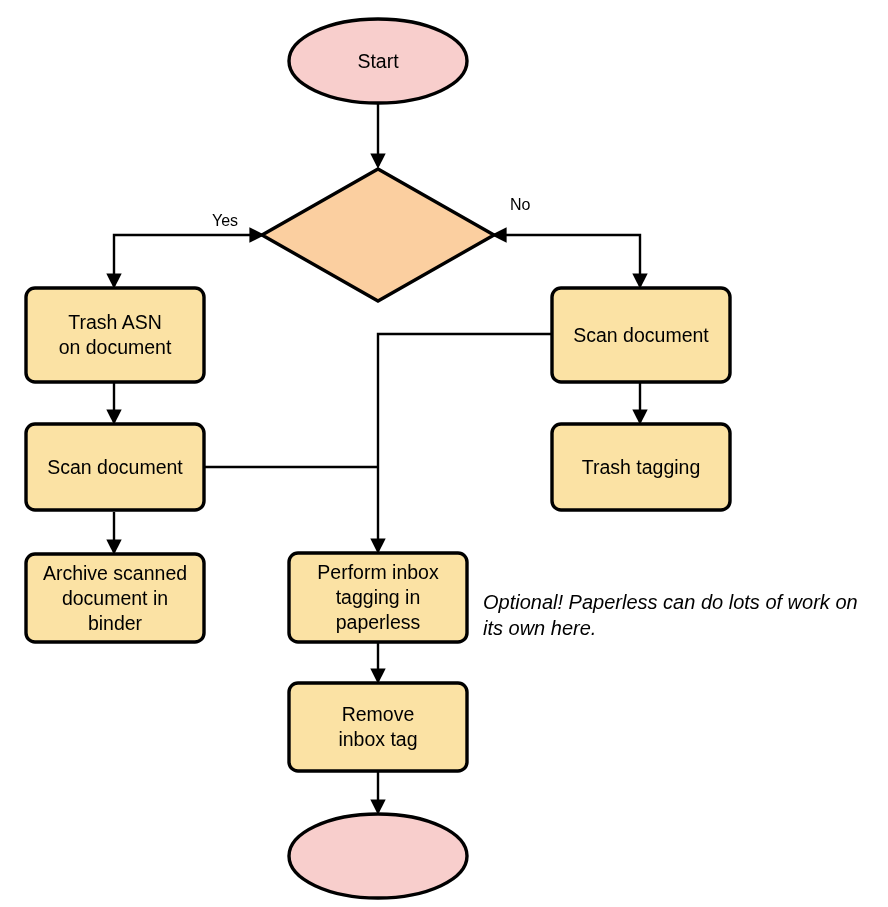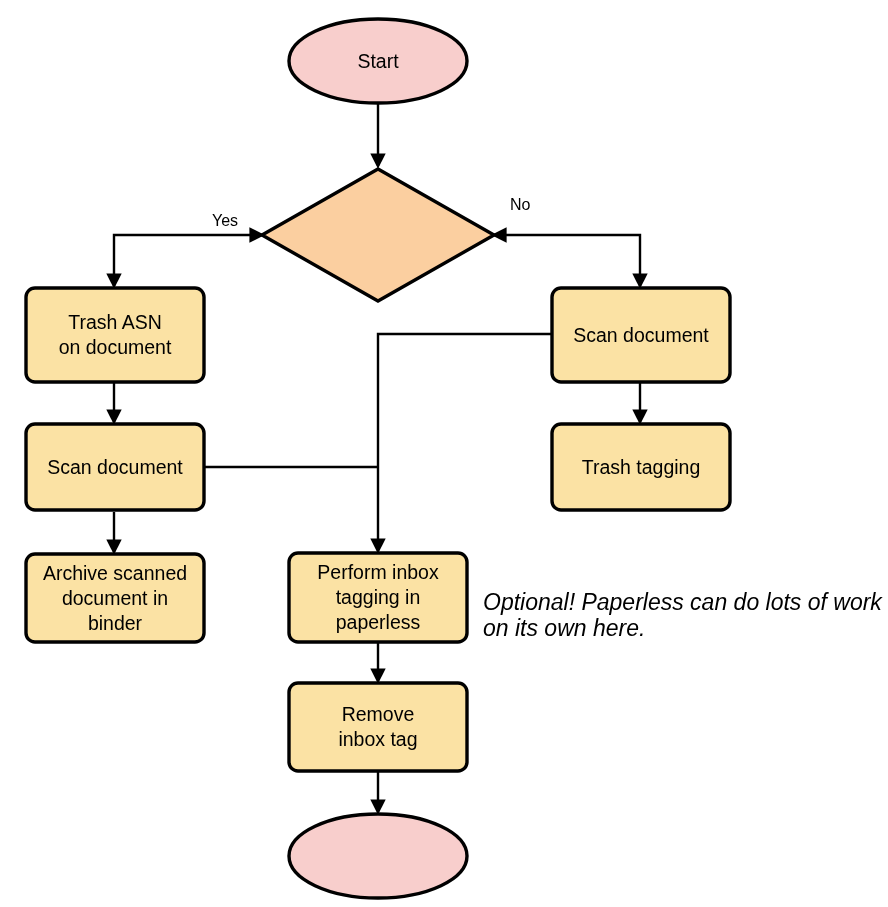--- a/index.html
+++ b/index.html
@@ -41,21 +41,21 @@
   .edge-label {
     position: absolute;
     color: #000000;
     font-size: 16px;
     line-height: 20px;
     white-space: nowrap;
   }
   .note-text {
     position: absolute;
     color: #000000;
-    font-size: 23px;
+    font-size: 20px;
     line-height: 26px;
     font-style: italic;
     width: 400px;
   }
 </style>
 </head>
 <body>
 
 <div id="flow-root">
 

